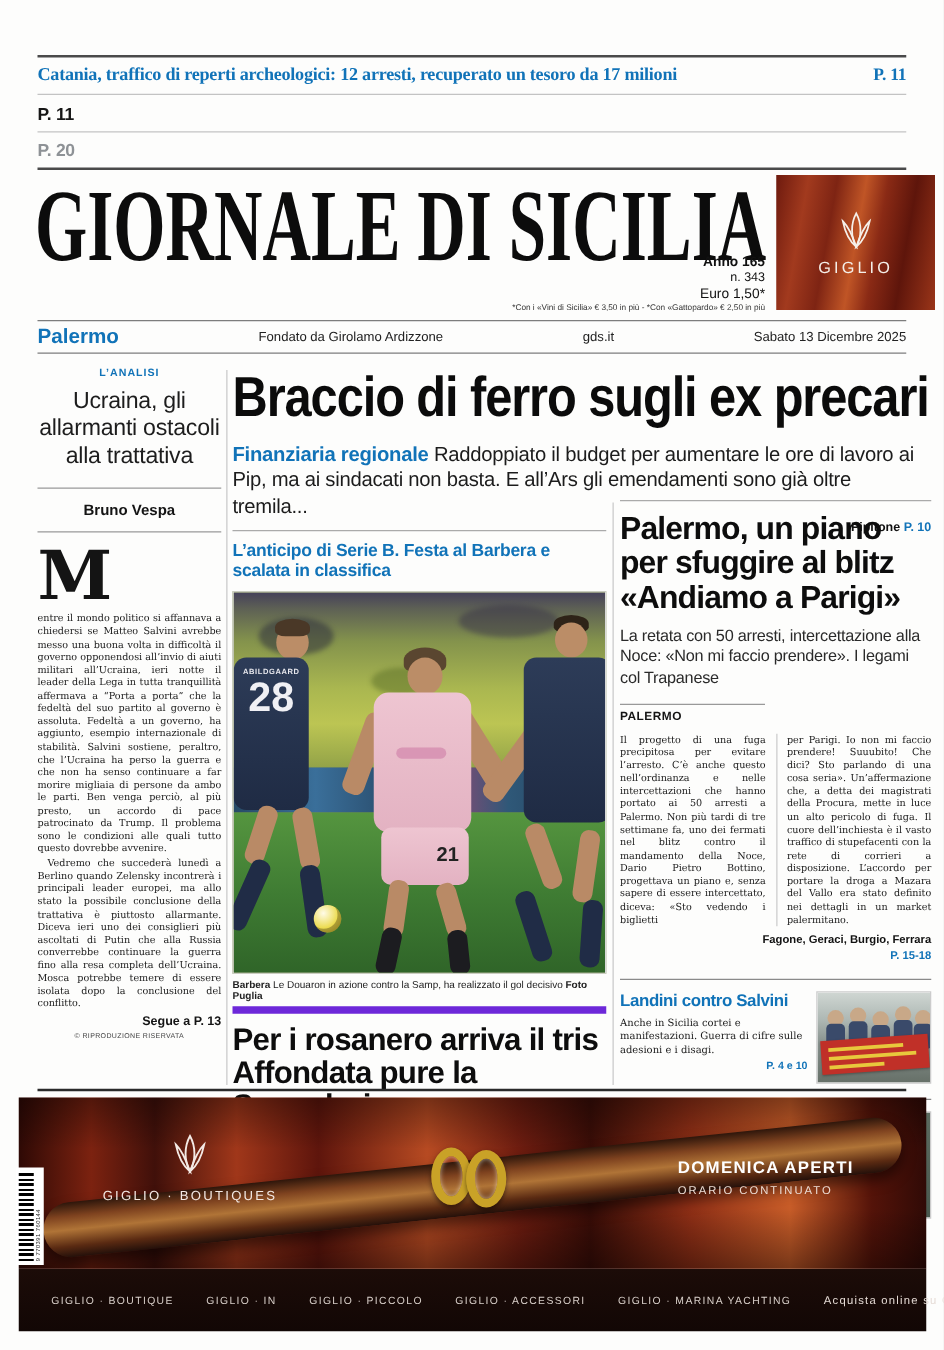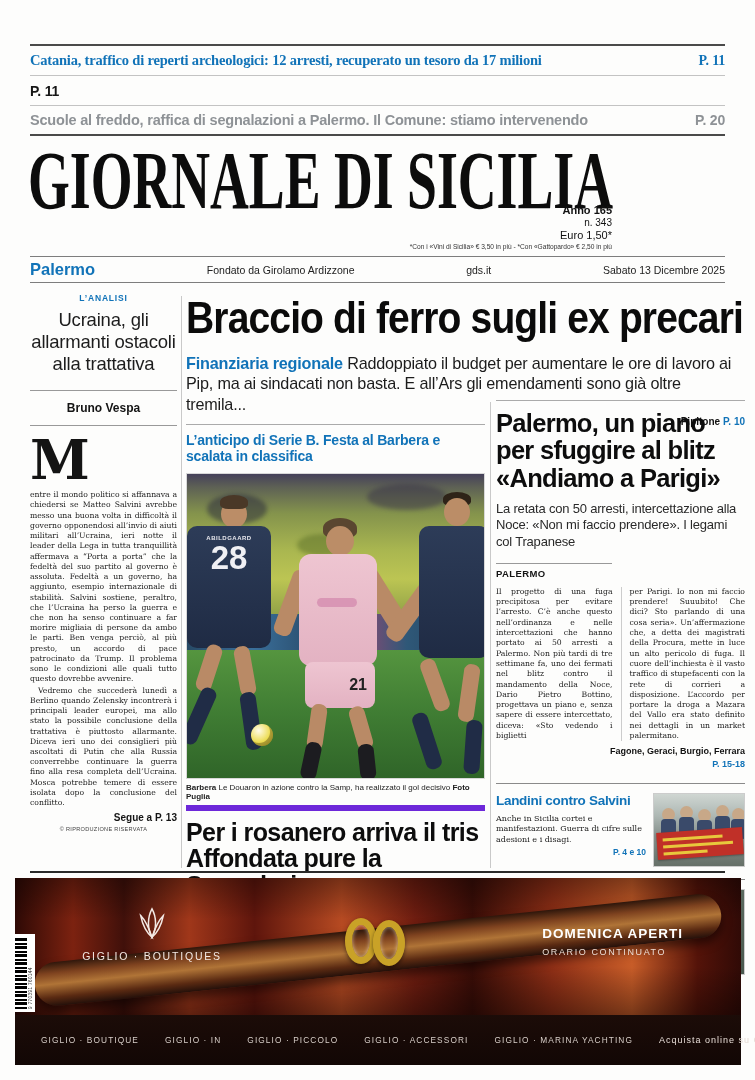--- a/index.html
+++ b/index.html
@@ -155,31 +155,40 @@
 
   <div class="topstrip">
     <div class="ts-row">
       <span class="ts-blue">Catania, traffico di reperti archeologici: 12 arresti, recuperato un tesoro da 17 milioni</span>
       <span class="ts-blue ts-page">P. 11</span>
     </div>
     <div class="ts-row">
       <span class="ts-black ts-page">P. 11</span>
     </div>
     <div class="ts-row">
-      <span class="ts-gray">Scuole al freddo, raffica di segnalazioni a Palermo. Il Comune: stiamo intervenendo</span>
       <span class="ts-gray ts-page">P. 20</span>
     </div>
   </div>
 
   <div class="masthead">
     <svg width="585" height="80">
       <text x="0" y="66" textLength="585" lengthAdjust="spacingAndGlyphs" style="font-family:'Liberation Serif','DejaVu Serif',serif;font-weight:bold;font-size:82px;fill:#0c0c0c">GIORNALE DI SICILIA</text>
     </svg>
   </div>
 
+  <div class="giglio-top-ad">
+    <svg width="34" height="34" viewBox="0 0 38 38">
+      <g fill="none" stroke="#f5efe9" stroke-width="1.6">
+        <path d="M19 3 C14 12 14 24 19 33 C24 24 24 12 19 3 Z"></path>
+        <path d="M7 10 C9 20 13 28 19 33 C16 24 13 16 7 10 Z"></path>
+        <path d="M31 10 C29 20 25 28 19 33 C22 24 25 16 31 10 Z"></path>
+      </g>
+    </svg>
+    <div class="giglio-top-label">GIGLIO</div>
+  </div>
 
   <div class="edition">
     <div class="e1">Anno 165</div>
     <div class="e2">n. 343</div>
     <div class="e3">Euro 1,50*</div>
   </div>
   <div class="edition-note">*Con i «Vini di Sicilia» € 3,50 in più - *Con «Gattopardo» € 2,50 in più</div>
 
   <div class="dateline">
     <span class="dl-city">Palermo</span>
@@ -225,21 +234,21 @@
     <div class="photo">
       <div class="ph-stands"></div>
       <div class="ph-blob" style="left:20px;top:20px;width:60px;height:30px;background:rgba(40,40,60,0.5)"></div>
       <div class="ph-blob" style="left:180px;top:10px;width:80px;height:26px;background:rgba(50,45,70,0.45)"></div>
       <div class="ph-blob" style="left:110px;top:60px;width:50px;height:22px;background:rgba(90,110,40,0.5)"></div>
       <div class="ph-boards"></div>
       <div class="ph-pitch"></div>
 
       <div class="pp head" style="left:34px;top:26px;width:26px;height:28px"></div>
       <div class="pp hair" style="left:33px;top:21px;width:28px;height:14px"></div>
-      <div class="pp torso-navy" style="left:0px;top:52px;width:84px;height:122px">
+      <div class="pp torso-navy" style="left:0px;top:52px;width:60px;height:122px">
         <div class="pl-name">ABILDGAARD</div>
         <div class="pl-num">28</div>
       </div>
       <div class="limb skin" style="left:14px;top:170px;width:16px;height:48px;transform:rotate(18deg)"></div>
       <div class="limb skin" style="left:50px;top:172px;width:16px;height:50px;transform:rotate(-10deg)"></div>
       <div class="limb sock-n" style="left:4px;top:212px;width:16px;height:60px;transform:rotate(24deg)"></div>
       <div class="limb sock-n" style="left:56px;top:218px;width:16px;height:58px;transform:rotate(-8deg)"></div>
 
       <div class="pp hair" style="left:136px;top:44px;width:34px;height:20px;background:#5a4630"></div>
       <div class="pp head" style="left:139px;top:52px;width:28px;height:30px"></div>

